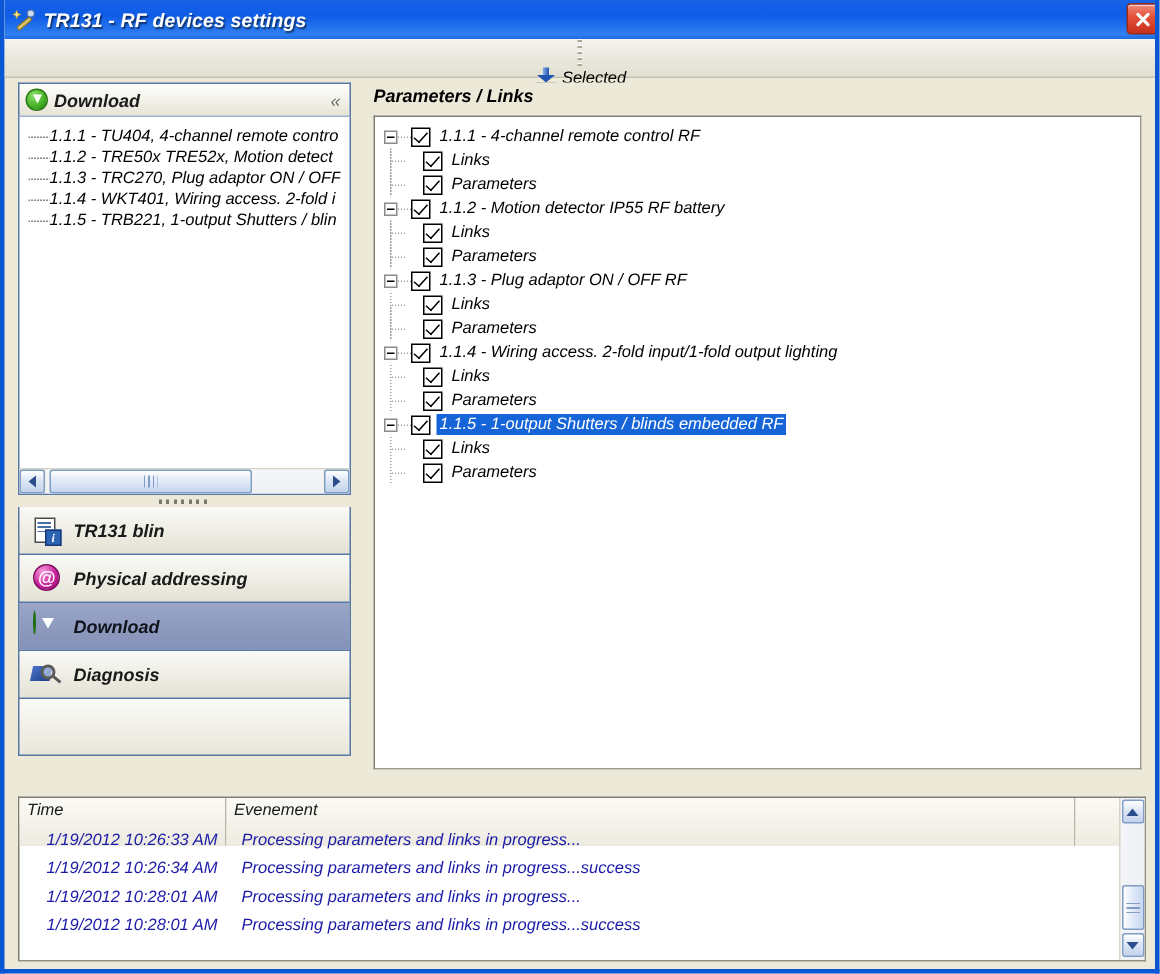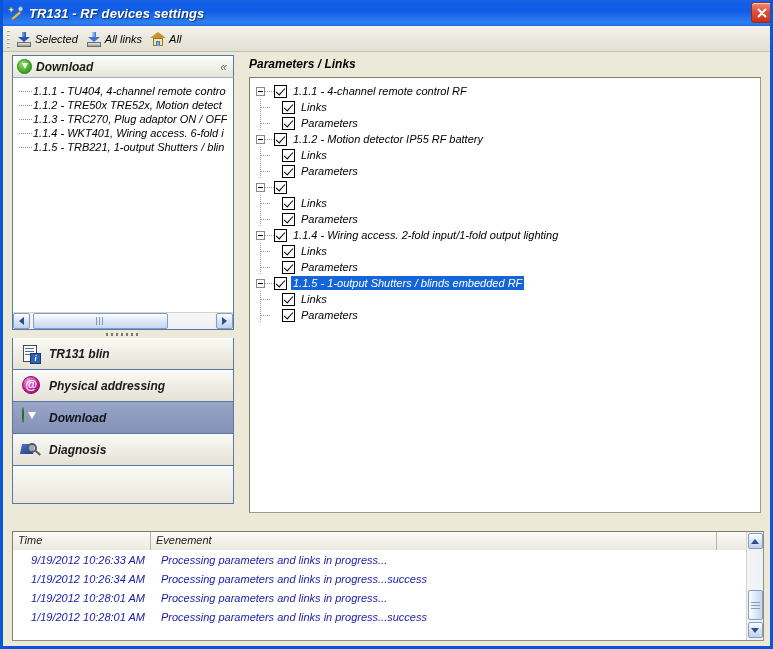--- a/index.html
+++ b/index.html
@@ -56,20 +56,21 @@
   #close-btn svg { display: block; }
 
   
   #toolbar {
     position: absolute; left: 0; top: 26px;
     width: 767px; height: 26px;
     background: linear-gradient(to bottom, #f4f3ee 0%, #e9e7dc 55%, #e2e0d2 100%);
     border-bottom: 1px solid #c3c0ae;
     display: flex; align-items: center;
     padding-left: 4px;
+    flex-direction: column;
   }
   .tb-grip {
     width: 3px; height: 18px; margin-right: 4px;
     background-image: repeating-linear-gradient(to bottom,
        #ffffff 0 1px, #a9a795 1px 2px, transparent 2px 4px);
     flex: none;
   }
   .tb-item {
     display: flex; align-items: center;
     height: 22px; padding: 0 6px 0 2px;
@@ -384,21 +385,21 @@
   }
   #log-header {
     display: flex; height: 18px;
     background: linear-gradient(to bottom, #f8f7f1, #eceadd);
     border-bottom: 1px solid #b7b5a6;
   }
   .log-th {
     font-size: 11px; color: #1a1a1a;
     padding: 2px 0 0 5px;
     border-right: 1px solid #b7b5a6;
-    height: 18px; overflow: hidden;
+    height: 32px; overflow: hidden;
     background: linear-gradient(to bottom, #fbfaf5, #edebe0);
     cursor: pointer;
   }
   .log-th.c1 { width: 138px; }
   .log-th.c2 { width: 566px; }
   .log-th.c3 { flex: 1; border-right: none; }
   .log-row { display: flex; height: 19px; align-items: center; }
   .log-time {
     width: 138px; text-align: right; padding-right: 6px;
     color: #1a1aa8; font-size: 11px;
@@ -504,21 +505,21 @@
         <div class="dev-row">
           <span class="dev-dash"></span>
           <span class="dev-label">1.1.2 - TRE50x TRE52x, Motion detect</span>
         </div>
         <div class="dev-row">
           <span class="dev-dash"></span>
           <span class="dev-label">1.1.3 - TRC270, Plug adaptor ON / OFF</span>
         </div>
         <div class="dev-row">
           <span class="dev-dash"></span>
-          <span class="dev-label">1.1.4 - WKT401, Wiring access. 6-fold i</span>
+          <span class="dev-label">1.1.4 - WKT401, Wiring access. 2-fold i</span>
         </div>
         <div class="dev-row">
           <span class="dev-dash"></span>
           <span class="dev-label">1.1.5 - TRB221, 1-output Shutters / blin</span>
         </div>
       </div>
 
       <div id="dev-hscroll">
         <div class="sb-btn">
             <span class="arrow-lt"></span>
@@ -624,20 +625,21 @@
         <span class="t-indent" style="width:12px"></span>
         <span class="t-check checked"></span>
         <span class="t-label">Parameters</span>
       </div>
 
       <div class="tnode">
         <span class="t-indent" style="width:6px"></span>
         <span class="t-expander"></span>
         <span class="t-dots"></span>
         <span class="t-check checked"></span>
+        <span class="t-label">1.1.3 - Plug adaptor ON / OFF RF</span>
       </div>
       <div class="tnode">
         <span class="t-indent" style="width:10px"></span>
         <span class="t-vline"></span>
         <span class="t-elbow"></span>
         <span class="t-indent" style="width:12px"></span>
         <span class="t-check checked"></span>
         <span class="t-label">Links</span>
       </div>
       <div class="tnode">
@@ -701,21 +703,21 @@
   </div>
 
   <div id="logpanel">
     <div id="log-header">
       <div class="log-th c1">Time</div>
       <div class="log-th c2">Evenement</div>
       <div class="log-th c3"></div>
     </div>
 
     <div class="log-row">
-      <span class="log-time">9/19/2012 10:26:33 AM</span>
+      <span class="log-time">1/19/2012 10:26:33 AM</span>
       <span class="log-msg">Processing parameters and links in progress...</span>
     </div>
     <div class="log-row">
       <span class="log-time">1/19/2012 10:26:34 AM</span>
       <span class="log-msg">Processing parameters and links in progress...success</span>
     </div>
     <div class="log-row">
       <span class="log-time">1/19/2012 10:28:01 AM</span>
       <span class="log-msg">Processing parameters and links in progress...</span>
     </div>

